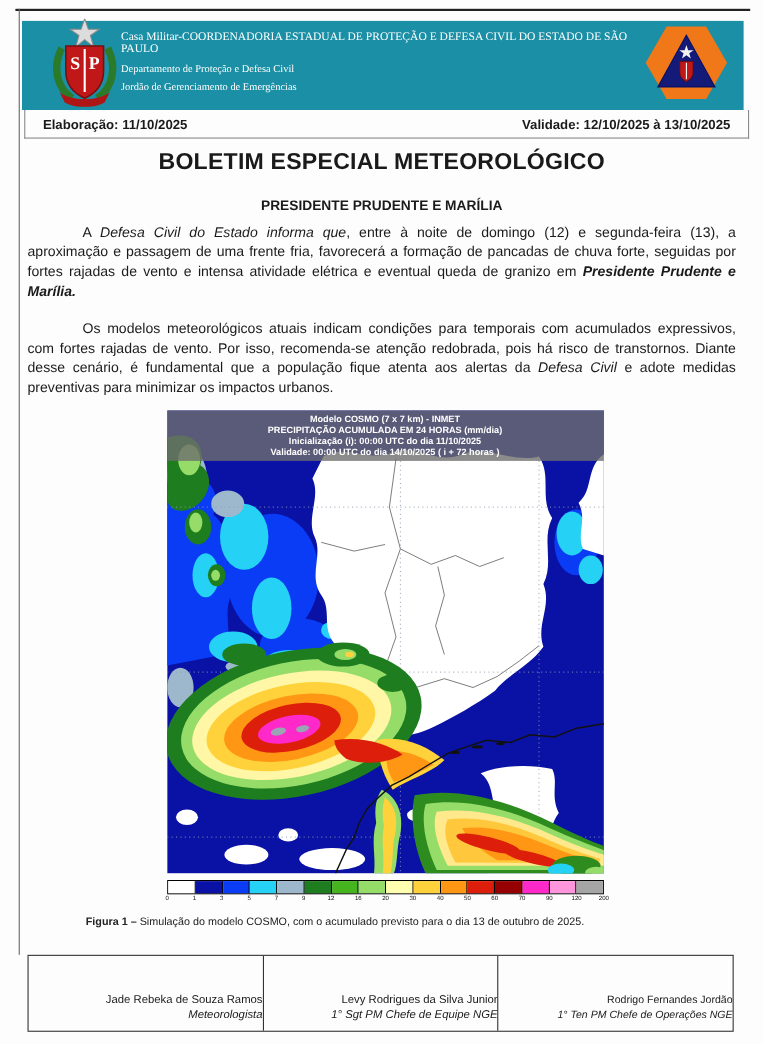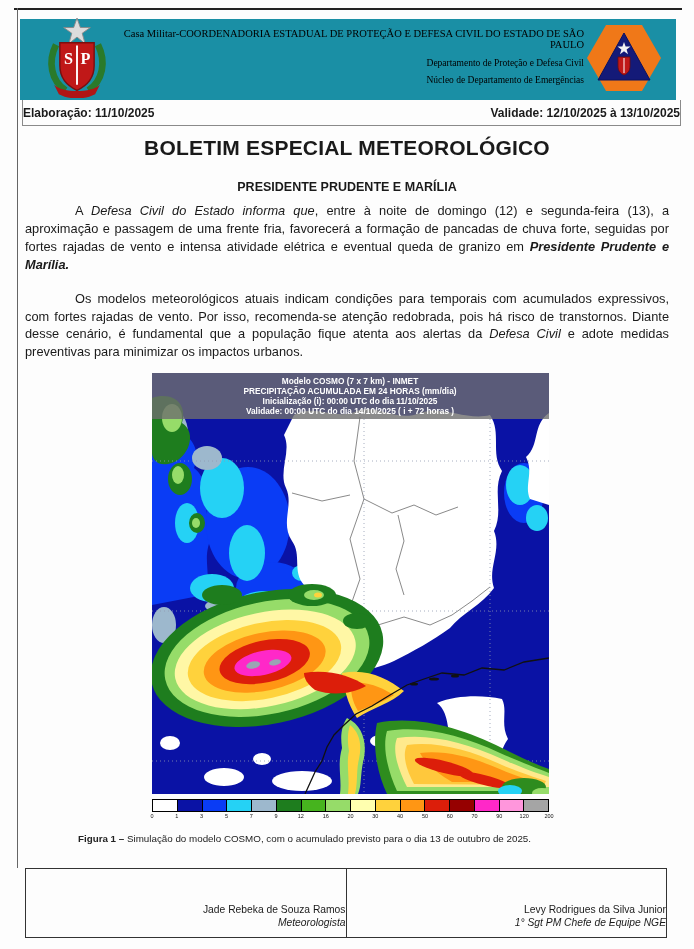--- a/index.html
+++ b/index.html
@@ -7,29 +7,29 @@
     width:694px;height:949px;background:#fdfdfd;position:relative;
     font-family:"Liberation Sans", sans-serif;color:#1a1a1a;overflow:hidden;
   }
   .frame-top{position:absolute;left:14px;top:8px;width:668px;border-top:2px solid #222;}
   .frame-left{position:absolute;left:17px;top:8px;height:860px;border-left:1px solid #666;}
 
   
   .banner{position:absolute;left:20px;top:19px;width:656px;height:81px;background:#1a8fa5;
           display:flex;align-items:center;}
   .banner .arms{margin-left:24px;flex:0 0 auto;}
-  .banner .btext{flex:1;text-align:right;color:#000000;font-family:"Liberation Serif", serif;}
+  .banner .btext{flex:1;text-align:left;color:#ffffff;font-family:"Liberation Serif", serif;}
   .banner .btext .l1{font-size:10.5px;margin-bottom:8px;}
   .banner .btext .l2,.banner .btext .l3{font-size:9.5px;margin-bottom:7px;}
   .banner .cd-logo{margin-right:12px;flex:0 0 auto;}
 
   
   .meta{position:absolute;left:22px;top:100px;width:659px;height:26px;box-sizing:border-box;
         border-left:1px solid #8a8a8a;border-right:1px solid #8a8a8a;border-bottom:1px solid #8a8a8a;
-        display:flex;justify-content:space-between;align-items:center;padding:0 0;
+        display:flex;justify-content:space-between;align-items:center;padding:0 16px;
         font-weight:bold;font-size:12px;}
 
   .titleblock{position:absolute;left:0;top:136px;width:694px;text-align:center;}
   .titleblock .t1{font-size:21px;font-weight:bold;letter-spacing:.2px;}
   .titleblock .t2{font-size:12.5px;font-weight:bold;margin-top:20px;}
 
   .bodytext{position:absolute;left:25px;top:202px;width:644px;font-size:12.8px;line-height:1.4;
             text-align:justify;}
   .bodytext p{margin:0 0 16px 0;text-indent:50px;}
   .it{font-style:italic;}
@@ -71,21 +71,21 @@
       <path d="M15,26 L51,26 L51,50 C51,63 44,71 33,76 C22,71 15,63 15,50 Z" fill="#c01818" stroke="#7a0f0f" stroke-width="1.5"></path>
       <line x1="33" y1="29" x2="33" y2="70" stroke="#ffffff" stroke-width="2"></line>
       <text x="24" y="48" font-size="17" font-weight="bold" fill="#ffffff" text-anchor="middle" font-family="Liberation Serif, serif">S</text>
       <text x="42" y="48" font-size="17" font-weight="bold" fill="#ffffff" text-anchor="middle" font-family="Liberation Serif, serif">P</text>
       <path d="M9,70 C18,79 48,79 57,70 L52,80 C40,86 26,86 14,80 Z" fill="#b01515"></path>
     </svg>
   </div>
   <div class="btext">
     <div class="l1">Casa Militar-COORDENADORIA ESTADUAL DE PROTEÇÃO E DEFESA CIVIL DO ESTADO DE SÃO PAULO</div>
     <div class="l2">Departamento de Proteção e Defesa Civil</div>
-    <div class="l3">Núcleo de Departamento de Emergências</div>
+    <div class="l3">Jordão de Gerenciamento de Emergências</div>
   </div>
   <div class="cd-logo">
     <svg width="80" height="80" viewBox="0 0 78 80">
       <polygon points="21,7 57,7 76,40 57,73 21,73 2,40" fill="#f07818"></polygon>
       <polygon points="39,15 65,62 13,62" fill="#141a78" stroke="#0a1060" stroke-width="1"></polygon>
       <polygon points="39,24 40.6,28.6 45.5,28.6 41.6,31.5 43,36.2 39,33.2 35,36.2 36.4,31.5 32.5,28.6 37.4,28.6" fill="#f2f2f2"></polygon>
       <path d="M33,39 L45,39 L45,48 C45,53 42.5,55.5 39,57 C35.5,55.5 33,53 33,48 Z" fill="#c01818" stroke="#6a0d0d" stroke-width="0.8"></path>
       <line x1="39" y1="40" x2="39" y2="55" stroke="#ffffff" stroke-width="1"></line>
     </svg>
   </div>
@@ -274,13 +274,17 @@
 
 <div class="footer">
   <div class="sigcell">
     <div>Jade Rebeka de Souza Ramos</div>
     <div class="role">Meteorologista</div>
   </div>
   <div class="sigcell">
     <div>Levy Rodrigues da Silva Junior</div>
     <div class="role">1° Sgt PM Chefe de Equipe NGE</div>
   </div>
+  <div class="sigcell small">
+    <div>Rodrigo Fernandes Jordão</div>
+    <div class="role">1° Ten PM Chefe de Operações NGE</div>
+  </div>
 </div>
 
 </body></html>

